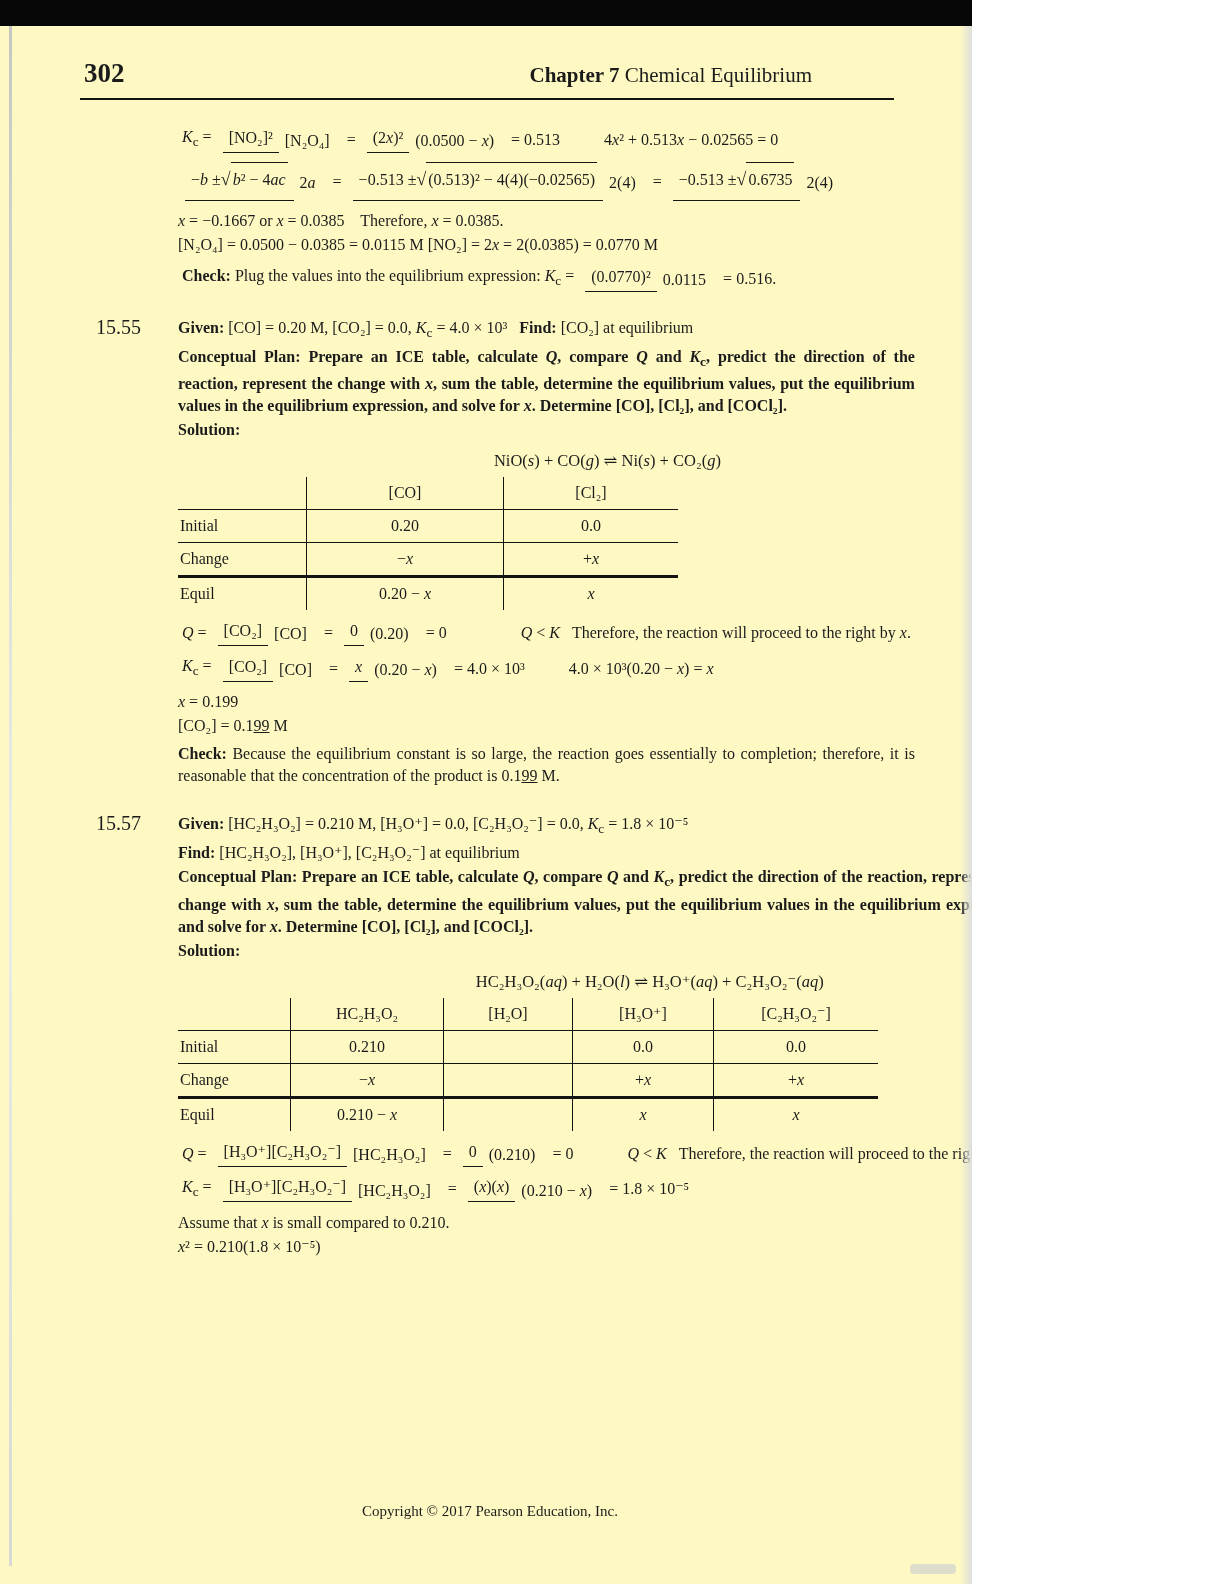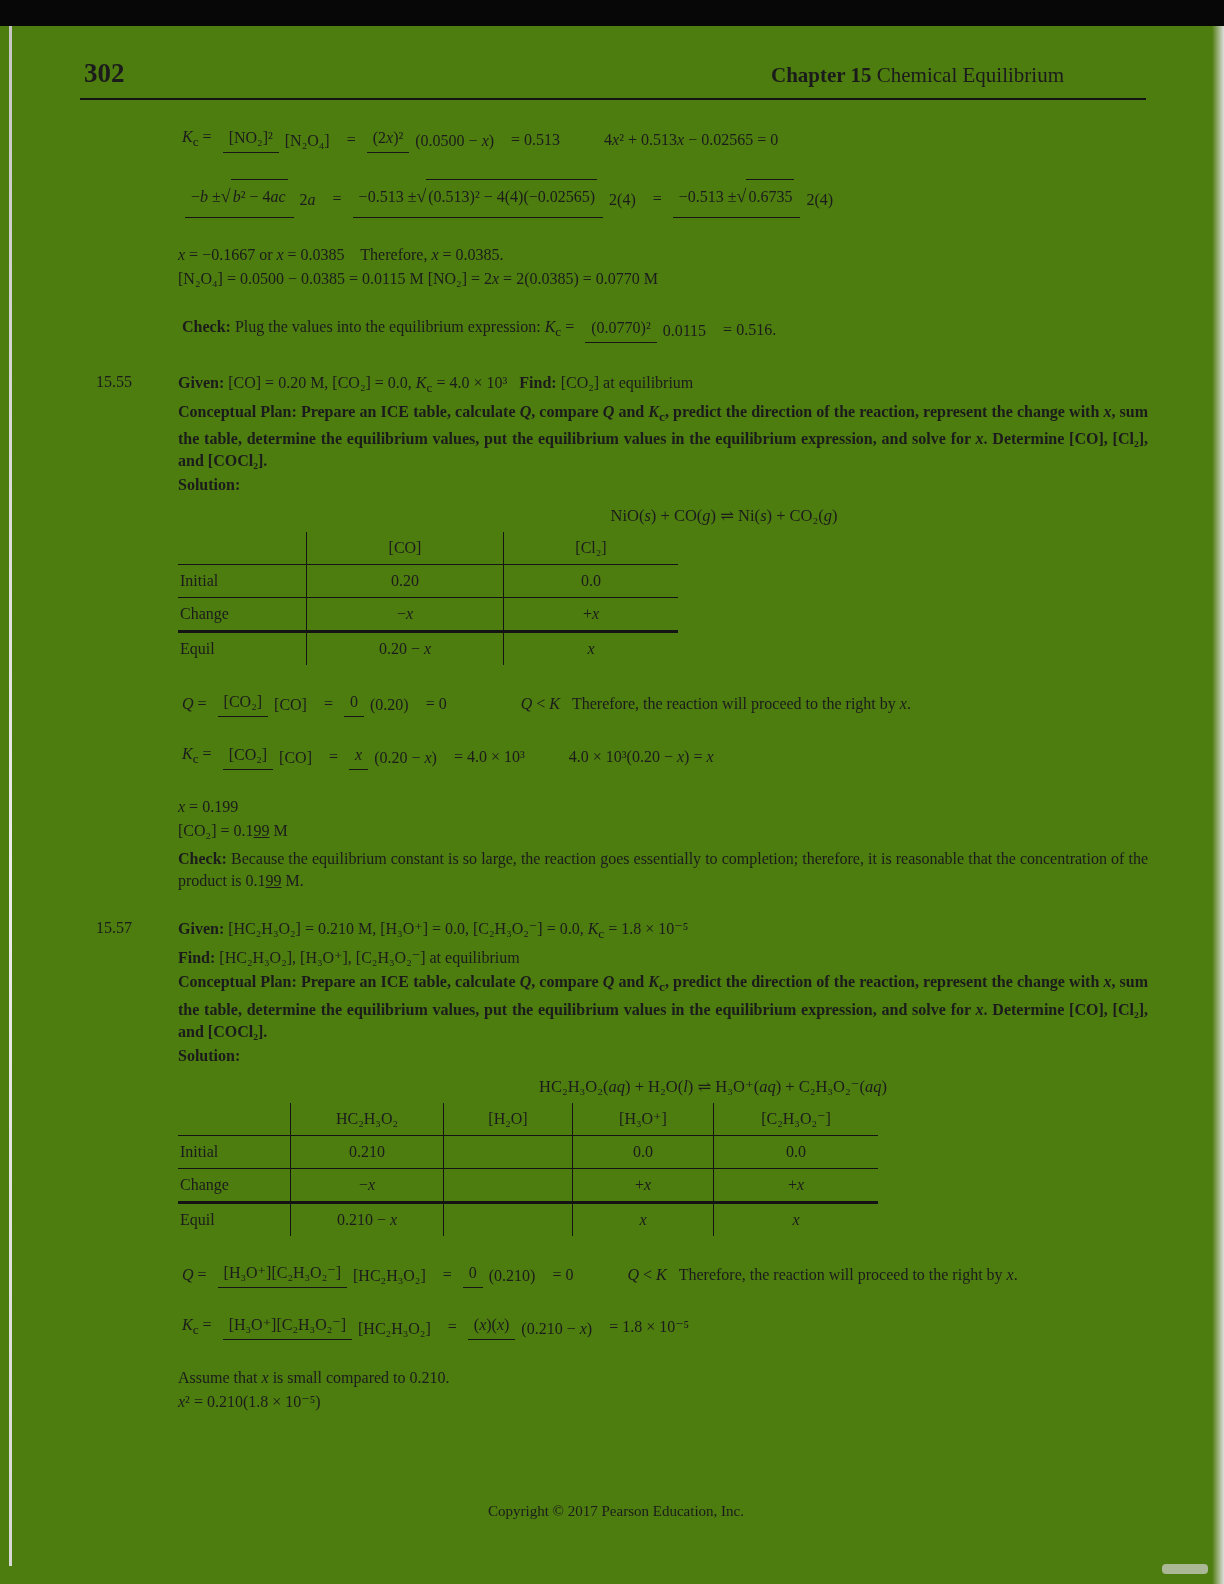--- a/index.html
+++ b/index.html
@@ -1,19 +1,19 @@
 <!DOCTYPE html>
 <html><head>
 <meta charset="utf-8">
 <style>
   html,body{margin:0;padding:0;background:#ffffff;}
   .page{
     position:relative;
-    width:1224px;height:1584px;
-    background:#4d7c0f;
+    width:972px;height:1584px;
+    background:#fef9c3;
     font-family:"Liberation Serif","DejaVu Serif",serif;
     color:#1b1b1b;
     overflow:hidden;
   }
   
   .topbar{position:absolute;top:0;left:0;width:1224px;height:26px;background:#070707;}
   .edge-l{position:absolute;top:26px;left:9px;width:3px;height:1540px;background:linear-gradient(180deg,#c6c6c4,#ececea 55%,#d8d8d6);}
   .edge-r{position:absolute;top:26px;right:0;width:12px;height:1558px;background:linear-gradient(to left,#dededc,rgba(255,255,255,0));}
   .smudge{position:absolute;right:16px;bottom:10px;width:46px;height:10px;background:#d2d2d0;border-radius:4px;opacity:.7;}
 
@@ -21,27 +21,27 @@
   .hdr{display:flex;justify-content:space-between;align-items:baseline;margin:58px 160px 0 84px;}
   .pagenum{font-size:27px;font-weight:700;}
   .chap{font-size:21px;}
   .chap .b{font-weight:700;}
   .rule{height:2.2px;background:#141414;margin:9px 78px 0 80px;}
 
   
   .main{margin:26px 76px 0 96px;font-size:16px;line-height:22px;}
   .cont{margin-left:82px;}
   .problem{display:grid;grid-template-columns:82px 1fr;margin-top:22px;}
-  .pnum{font-size:16px;padding-top:1px;}
+  .pnum{font-size:20px;padding-top:1px;}
   .tline{margin:2px 0;}
   .just{text-align:justify;}
   .mt6{margin-top:6px;}
 
   
-  .eq{display:flex;align-items:center;margin:26px 0;white-space:nowrap;}
+  .eq{display:flex;align-items:center;margin:9px 0;white-space:nowrap;}
   .t{margin:0 4px;}
   .g40{margin-left:40px;} .g50{margin-left:50px;} .g70{margin-left:70px;}
   .frac{display:inline-flex;flex-direction:row;align-items:center;text-align:center;margin:0 7px;}
   .frac .num{display:flex;align-items:baseline;justify-content:center;padding:0 6px 3px;border-bottom:1.5px solid #161616;}
   .frac .den{padding:3px 6px 0;}
   .rad{display:inline-flex;align-items:baseline;}
   .rsign{font-size:1.12em;}
   .vinc{border-top:1.5px solid #161616;padding:6px 2px;}
 
   
@@ -72,21 +72,21 @@
 <body>
 
 <div class="page">
   <div class="topbar"></div>
   <div class="edge-l"></div>
   <div class="edge-r"></div>
   <div class="smudge"></div>
 
   <header class="hdr">
     <div class="pagenum">302</div>
-    <div class="chap"><span class="b">Chapter 15</span><span> Chemical Equilibrium</span></div>
+    <div class="chap"><span class="b">Chapter 7</span><span> Chemical Equilibrium</span></div>
   </header>
   <div class="rule"></div>
 
   <main class="main">
 
     <div class="cont">
 
       <div class="eq">
         <span class="t"><i>K</i><sub>c</sub> =</span>
         <span class="frac">

